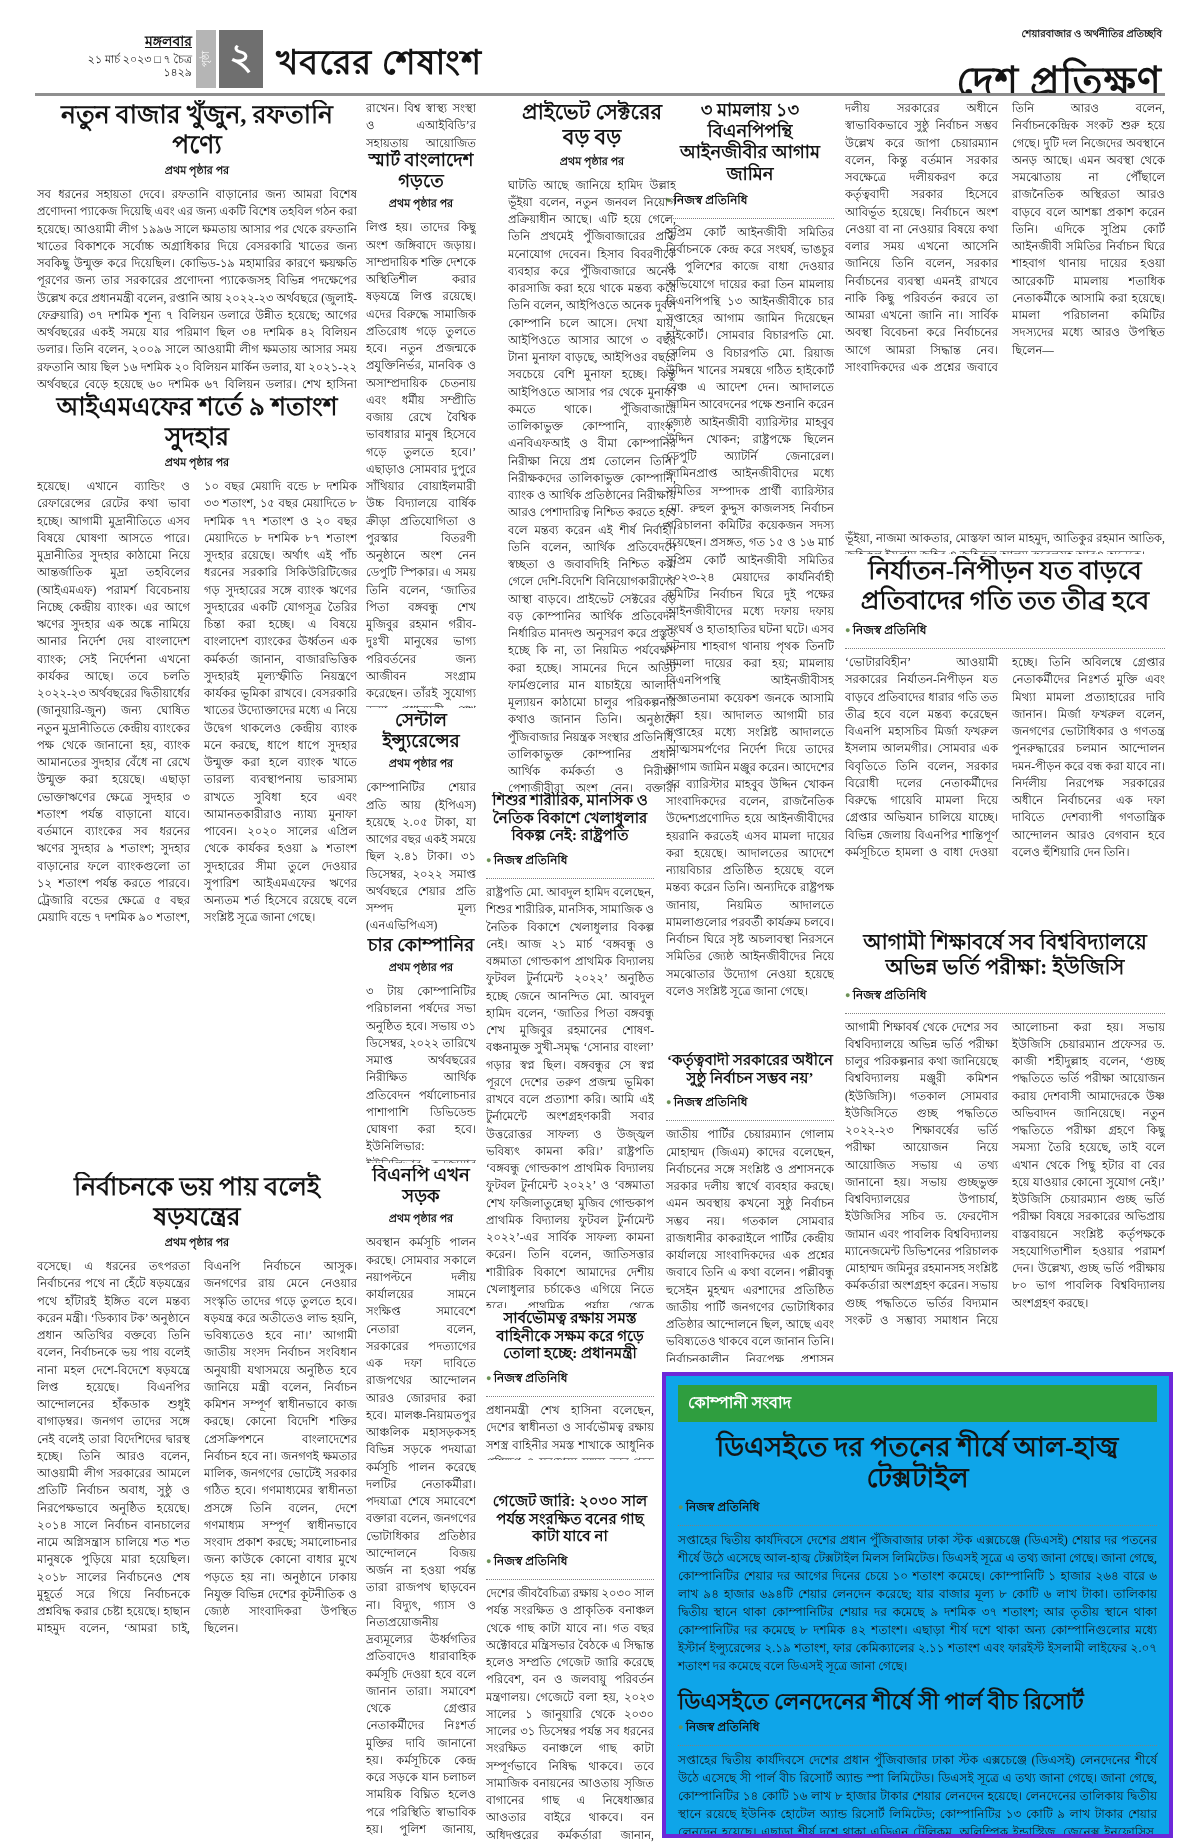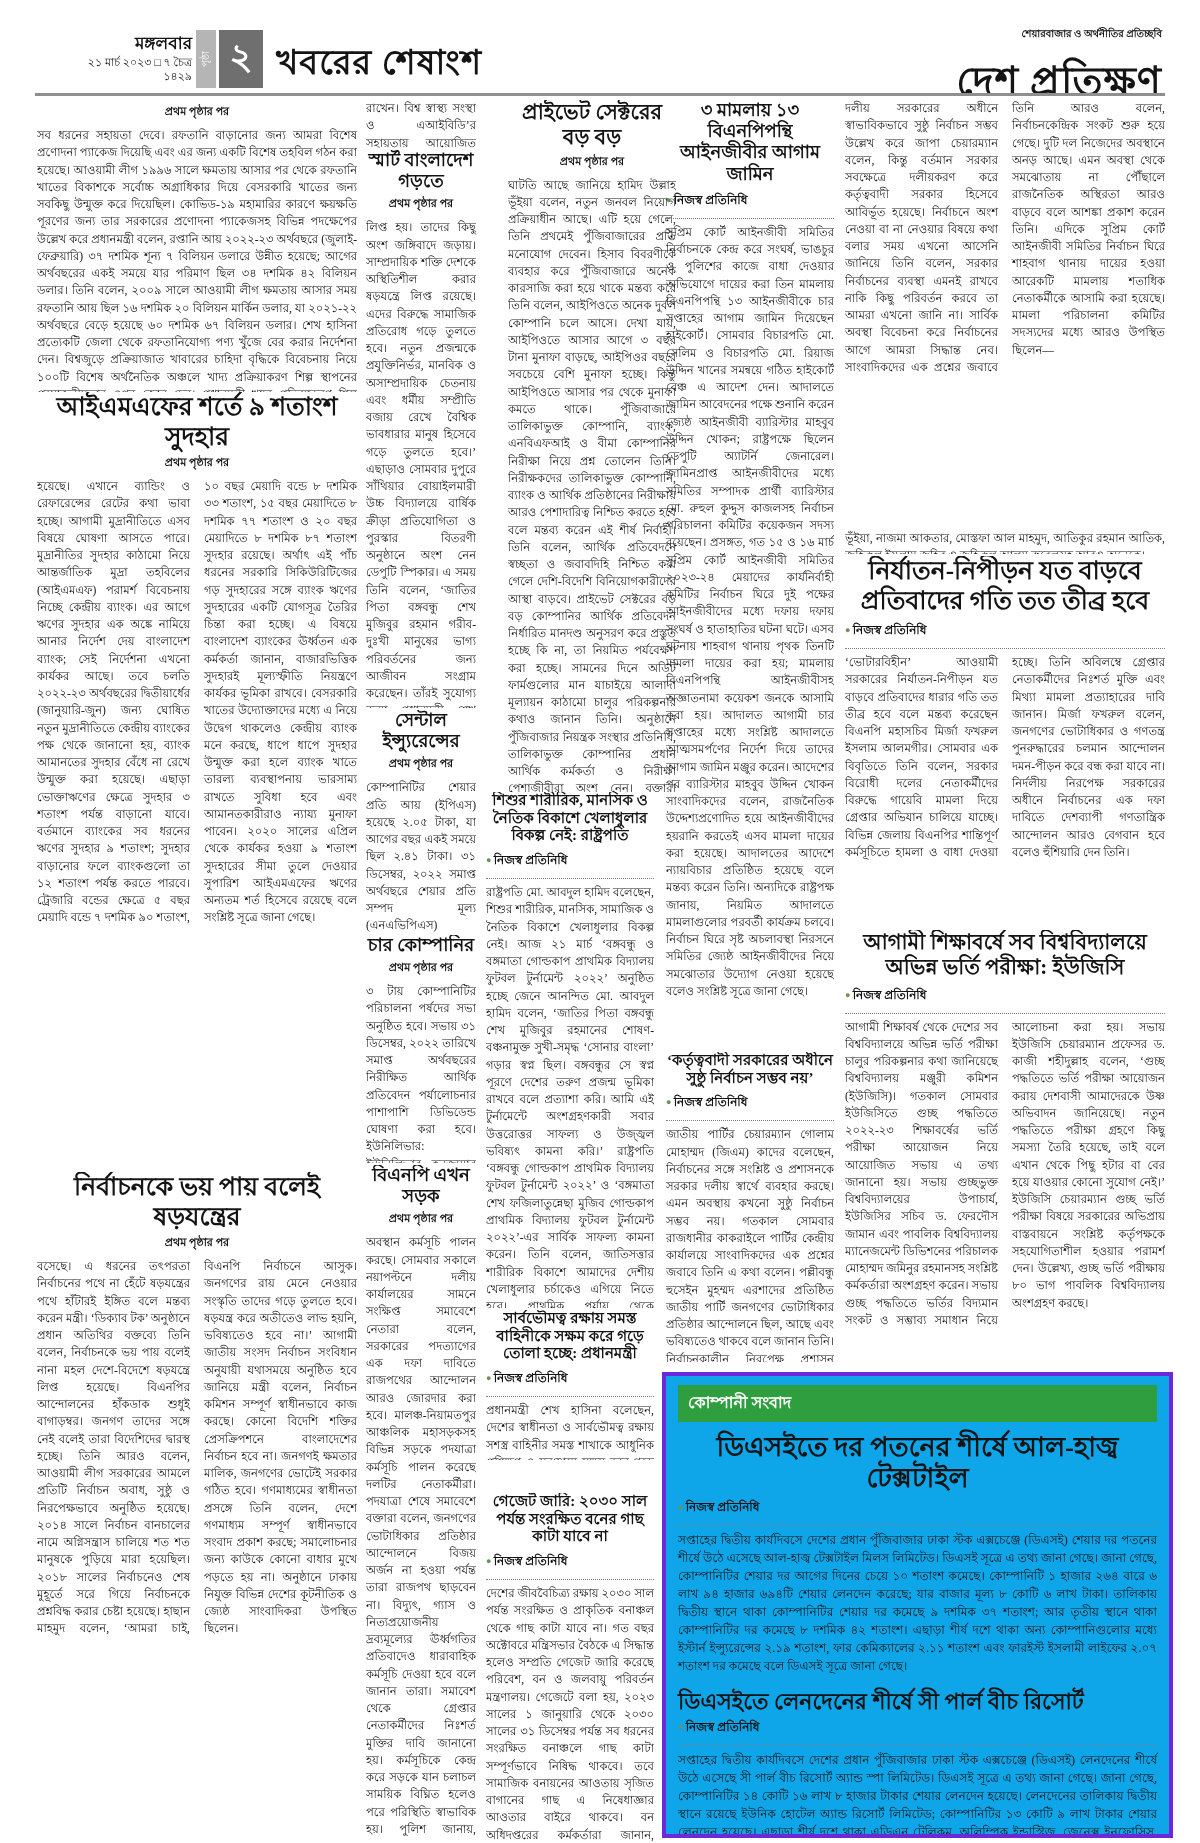--- a/index.html
+++ b/index.html
@@ -3,21 +3,21 @@
 <meta charset="utf-8">
 <style>
   html,body{margin:0;padding:0;background:#e8e8e8;}
   .page{position:relative;width:1200px;height:1843px;background:#ffffff;margin:0 auto;
         font-family:"Liberation Serif","DejaVu Serif",serif;color:#141414;overflow:hidden;}
   .block{position:absolute;overflow:hidden;}
   
   .hdr{left:0;top:0;width:1200px;height:96px;}
   .hdr-rule{position:absolute;left:35px;right:35px;bottom:0;height:3px;background:#8f8f8f;}
   .dateblock{position:absolute;left:60px;top:34px;width:132px;text-align:right;line-height:1.2;}
-  .weekday{font-weight:bold;font-size:17px;}
+  .weekday{font-weight:bold;font-size:14px;text-decoration:underline;}
   .dateline{font-size:11px;margin-top:2px;text-align:right;}
   .pgtag{position:absolute;left:196px;top:30px;width:20px;height:58px;background:#b5b5b5;color:#fff;
          font-size:10px;display:flex;align-items:center;justify-content:center;
          writing-mode:vertical-rl;transform:rotate(180deg);}
   .pgnum{position:absolute;left:219px;top:30px;width:44px;height:58px;background:#6f6f6f;color:#fff;
          font-weight:bold;font-size:36px;display:flex;align-items:center;justify-content:center;}
   .secttitle{position:absolute;left:276px;top:36px;font-size:34px;font-weight:bold;letter-spacing:1px;}
   .masthead{position:absolute;right:38px;top:26px;text-align:right;}
   .m-tag{font-size:10px;font-weight:bold;margin-bottom:19px;}
   .m-title{font-size:40px;font-weight:bold;line-height:1.0;letter-spacing:1px;}
@@ -55,20 +55,21 @@
     <div class="pgnum">২</div>
     <div class="secttitle">খবরের শেষাংশ</div>
     <div class="masthead">
       <div class="m-tag">শেয়ারবাজার ও অর্থনীতির প্রতিচ্ছবি</div>
       <div class="m-title">দেশ প্রতিক্ষণ</div>
     </div>
     <div class="hdr-rule"></div>
   </div>
 
   <div class="block" style="left:37px;top:100px;width:320px;height:292px;">
+    <div class="hl hl-26">নতুন বাজার খুঁজুন, রফতানি পণ্যে</div>
     <div class="cont">প্রথম পৃষ্ঠার পর</div>
     <div class="body">সব ধরনের সহায়তা দেবে। রফতানি বাড়ানোর জন্য আমরা বিশেষ প্রণোদনা প্যাকেজ দিয়েছি এবং এর জন্য একটি বিশেষ তহবিল গঠন করা হয়েছে। আওয়ামী লীগ ১৯৯৬ সালে ক্ষমতায় আসার পর থেকে রফতানি খাতের বিকাশকে সর্বোচ্চ অগ্রাধিকার দিয়ে বেসরকারি খাতের জন্য সবকিছু উন্মুক্ত করে দিয়েছিল। কোভিড-১৯ মহামারির কারণে ক্ষয়ক্ষতি পূরণের জন্য তার সরকারের প্রণোদনা প্যাকেজসহ বিভিন্ন পদক্ষেপের উল্লেখ করে প্রধানমন্ত্রী বলেন, রপ্তানি আয় ২০২২-২৩ অর্থবছরে (জুলাই-ফেব্রুয়ারি) ৩৭ দশমিক শূন্য ৭ বিলিয়ন ডলারে উন্নীত হয়েছে; আগের অর্থবছরের একই সময়ে যার পরিমাণ ছিল ৩৪ দশমিক ৪২ বিলিয়ন ডলার। তিনি বলেন, ২০০৯ সালে আওয়ামী লীগ ক্ষমতায় আসার সময় রফতানি আয় ছিল ১৬ দশমিক ২০ বিলিয়ন মার্কিন ডলার, যা ২০২১-২২ অর্থবছরে বেড়ে হয়েছে ৬০ দশমিক ৬৭ বিলিয়ন ডলার। শেখ হাসিনা প্রত্যেকটি জেলা থেকে রফতানিযোগ্য পণ্য খুঁজে বের করার নির্দেশনা দেন। বিশ্বজুড়ে প্রক্রিয়াজাত খাবারের চাহিদা বৃদ্ধিকে বিবেচনায় নিয়ে ১০০টি বিশেষ অর্থনৈতিক অঞ্চলে খাদ্য প্রক্রিয়াকরণ শিল্প স্থাপনের প্রয়োজনীয়তার ওপর জোর দেন। প্রধানমন্ত্রী খাদ্য প্রক্রিয়াকরণ শিল্প স্থাপনের প্রয়োজনীয়তা উল্লেখ করে বলেন, অনেক দেশ আমাদের খাদ্য আমদানি করতে ইচ্ছে প্রকাশ করেছে; আমাদের খাদ্য সামগ্রী রফতানিতে মনোযোগ দিতে হবে।</div>
   </div>
 
   <div class="block" style="left:37px;top:392px;width:320px;height:780px;">
     <div class="hl hl-26">আইএমএফের শর্তে ৯ শতাংশ সুদহার</div>
     <div class="cont">প্রথম পৃষ্ঠার পর</div>
     <div class="body cols2">হয়েছে। এখানে ব্যান্ডিং ও রেফারেন্সের রেটের কথা ভাবা হচ্ছে। আগামী মুদ্রানীতিতে এসব বিষয়ে ঘোষণা আসতে পারে। মুদ্রানীতির সুদহার কাঠামো নিয়ে আন্তর্জাতিক মুদ্রা তহবিলের (আইএমএফ) পরামর্শ বিবেচনায় নিচ্ছে কেন্দ্রীয় ব্যাংক। এর আগে ঋণের সুদহার এক অঙ্কে নামিয়ে আনার নির্দেশ দেয় বাংলাদেশ ব্যাংক; সেই নির্দেশনা এখনো কার্যকর আছে। তবে চলতি ২০২২-২৩ অর্থবছরের দ্বিতীয়ার্ধের (জানুয়ারি-জুন) জন্য ঘোষিত নতুন মুদ্রানীতিতে কেন্দ্রীয় ব্যাংকের পক্ষ থেকে জানানো হয়, ব্যাংক আমানতের সুদহার বেঁধে না রেখে উন্মুক্ত করা হয়েছে। এছাড়া ভোক্তাঋণের ক্ষেত্রে সুদহার ৩ শতাংশ পর্যন্ত বাড়ানো যাবে। বর্তমানে ব্যাংকের সব ধরনের ঋণের সুদহার ৯ শতাংশ; সুদহার বাড়ানোর ফলে ব্যাংকগুলো তা ১২ শতাংশ পর্যন্ত করতে পারবে। ট্রেজারি বন্ডের ক্ষেত্রে ৫ বছর মেয়াদি বন্ডে ৭ দশমিক ৯০ শতাংশ, ১০ বছর মেয়াদি বন্ডে ৮ দশমিক ৩৩ শতাংশ, ১৫ বছর মেয়াদিতে ৮ দশমিক ৭৭ শতাংশ ও ২০ বছর মেয়াদিতে ৮ দশমিক ৮৭ শতাংশ সুদহার রয়েছে। অর্থাৎ এই পাঁচ ধরনের সরকারি সিকিউরিটিজের গড় সুদহারের সঙ্গে ব্যাংক ঋণের সুদহারের একটি যোগসূত্র তৈরির চিন্তা করা হচ্ছে। এ বিষয়ে বাংলাদেশ ব্যাংকের ঊর্ধ্বতন এক কর্মকর্তা জানান, বাজারভিত্তিক সুদহারই মূল্যস্ফীতি নিয়ন্ত্রণে কার্যকর ভূমিকা রাখবে। বেসরকারি খাতের উদ্যোক্তাদের মধ্যে এ নিয়ে উদ্বেগ থাকলেও কেন্দ্রীয় ব্যাংক মনে করছে, ধাপে ধাপে সুদহার উন্মুক্ত করা হলে ব্যাংক খাতে তারল্য ব্যবস্থাপনায় ভারসাম্য রাখতে সুবিধা হবে এবং আমানতকারীরাও ন্যায্য মুনাফা পাবেন। ২০২০ সালের এপ্রিল থেকে কার্যকর হওয়া ৯ শতাংশ সুদহারের সীমা তুলে দেওয়ার সুপারিশ আইএমএফের ঋণের অন্যতম শর্ত হিসেবে রয়েছে বলে সংশ্লিষ্ট সূত্রে জানা গেছে।</div>
   </div>
 

